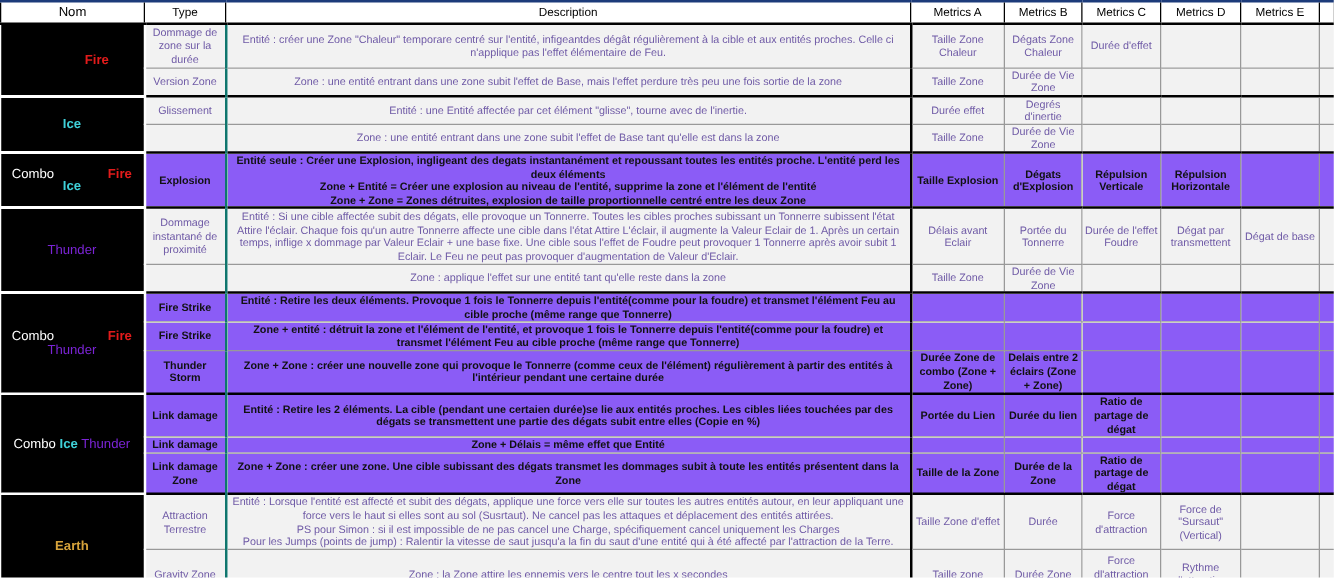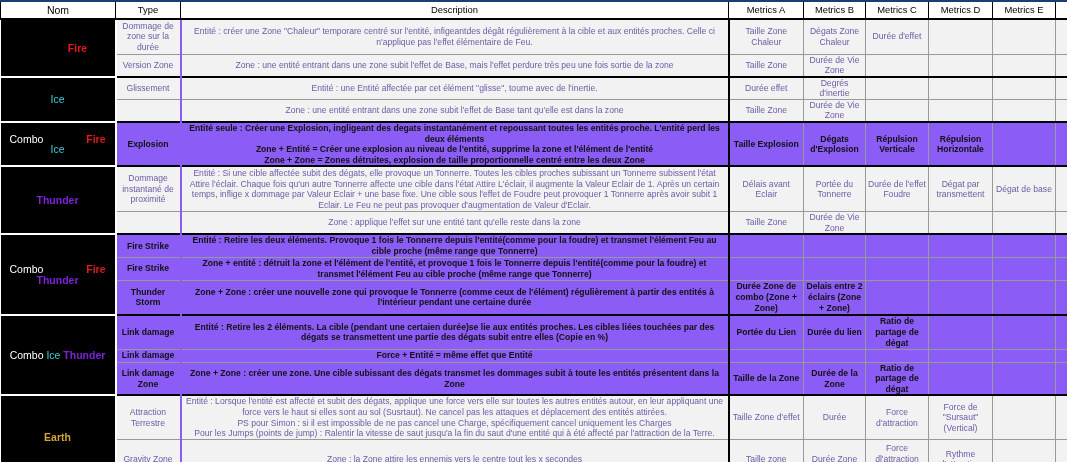--- a/index.html
+++ b/index.html
@@ -7,25 +7,25 @@
   table { border-collapse:collapse; table-layout:fixed; width:1067px; }
   td, th { padding:0 2px; text-align:center; vertical-align:middle; font-size:8.6px; line-height:10.6px; overflow:hidden; }
   th { background:#ffffff; color:#000; font-weight:normal; font-size:9.4px; border:1px solid #000; border-bottom:2px solid #000; height:16px; }
   th.nom { font-size:10.5px; border-top:2px solid #1c3b7a; }
   th { border-top:2px solid #1c3b7a; }
   td { border:1px solid #999; }
   td.light { background:#f2f2f2; color:#6f5aa6; }
   td.bold { background:#8b5cf6; color:#111; font-weight:bold; }
   td.name { background:#000000; color:#ffffff; font-size:10.5px; font-weight:bold; border:2px solid #ffffff; border-left:none; }
   td.name.plain { font-weight:normal; }
-  td.desc { border-left:2px solid #8b5cf6; border-right:2px solid #000; }
+  td.desc { border-left:2px solid #0f766e; border-right:2px solid #000; }
   tr.grp-top td { border-top:2px solid #000; }
   .c-fire { color:#e21b1b; font-weight:bold;margin-left:40px; }
-  .c-ice { color:#3fd0d8; font-weight:normal; }
-  .c-thunder { color:#7b24d6; font-weight:bold; }
+  .c-ice { color:#3fd0d8; font-weight:bold; }
+  .c-thunder { color:#7b24d6; font-weight:normal; }
   .c-earth { color:#d6a33b; font-weight:bold; }
   .c-white { color:#ffffff; font-weight:normal; }
   td.extra { border-right:none; }
 </style>
 </head>
 <body>
 
 <table>
   <colgroup>
     <col style="width:115px">
@@ -185,21 +185,21 @@
       <td class="bold desc">Entité : Retire les 2 éléments. La cible (pendant une certaien durée)se lie aux entités proches. Les cibles liées touchées par des dégats se transmettent une partie des dégats subit entre elles (Copie en %)</td>
       <td class="bold">Portée du Lien</td>
       <td class="bold">Durée du lien</td>
       <td class="bold">Ratio de partage de dégat</td>
       <td class="bold"></td>
       <td class="bold"></td>
       <td class="bold extra"></td>
     </tr>
     <tr style="height:13px">
       <td class="bold">Link damage</td>
-      <td class="bold desc">Force + Entité = même effet que Entité</td>
+      <td class="bold desc">Zone + Délais = même effet que Entité</td>
       <td class="bold"></td>
       <td class="bold"></td>
       <td class="bold"></td>
       <td class="bold"></td>
       <td class="bold"></td>
       <td class="bold extra"></td>
     </tr>
     <tr style="height:33px">
       <td class="bold">Link damage Zone</td>
       <td class="bold desc">Zone + Zone : créer une zone. Une cible subissant des dégats transmet les dommages subit à toute les entités présentent dans la Zone</td>

